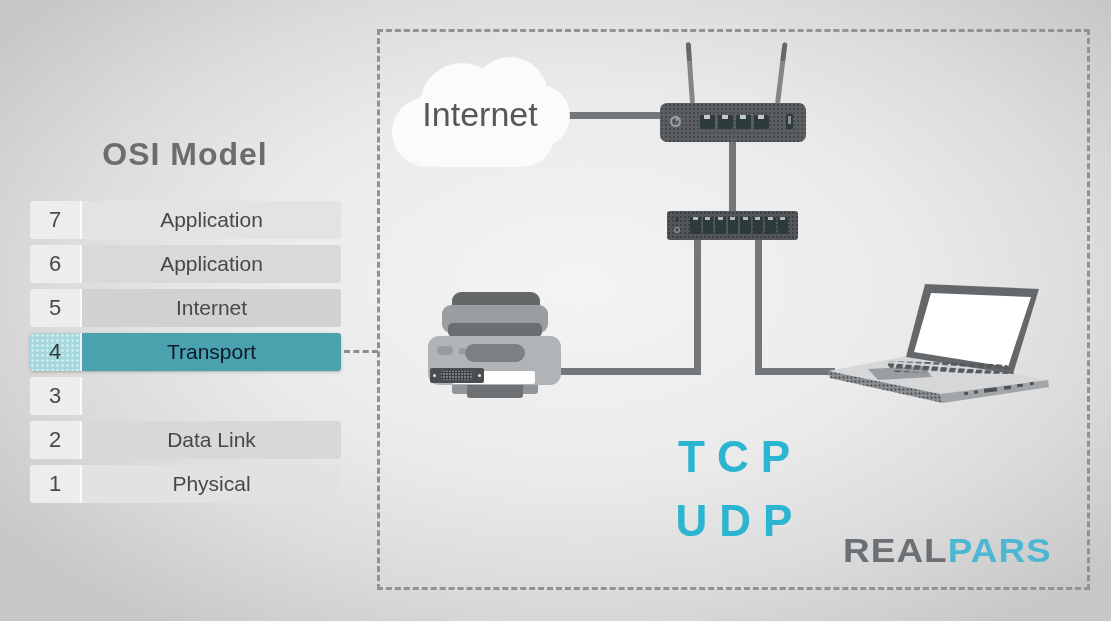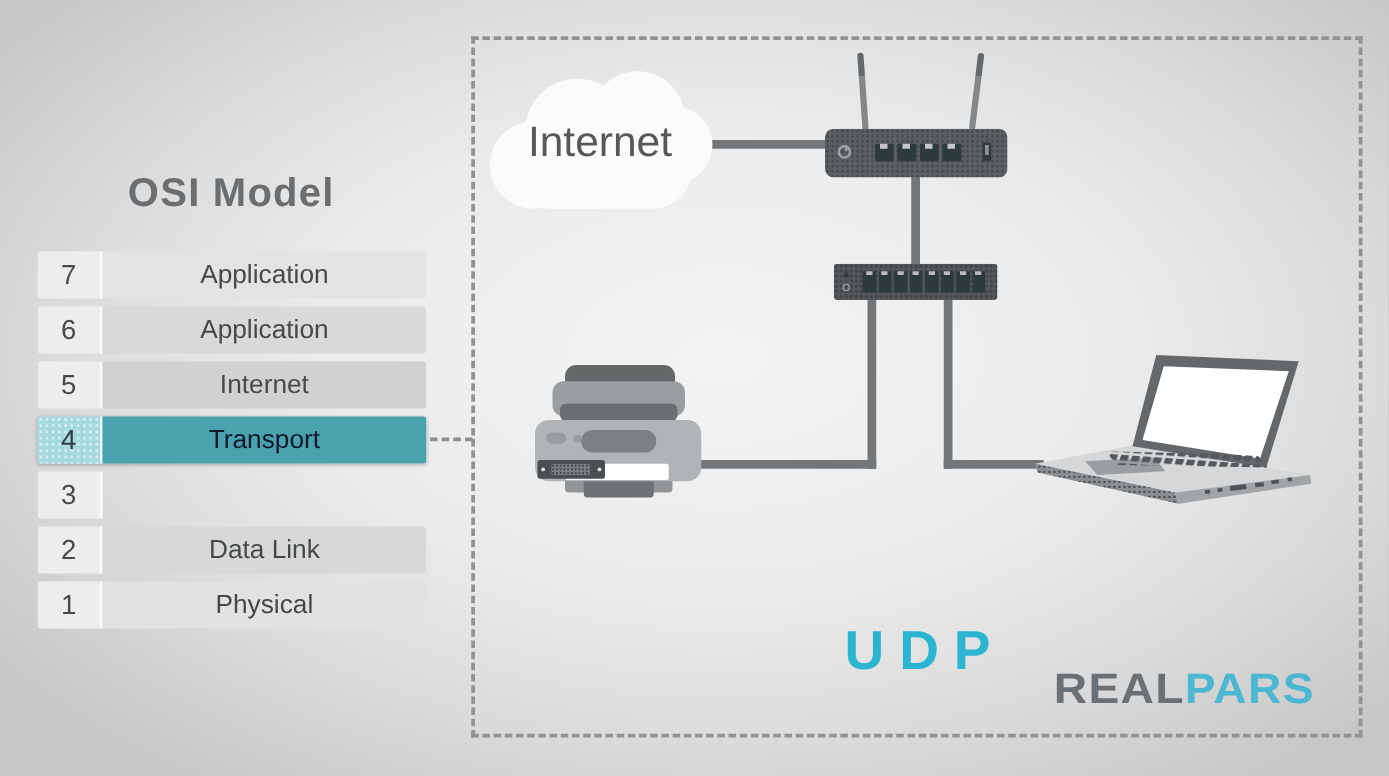--- a/index.html
+++ b/index.html
@@ -238,17 +238,18 @@
     <g fill="#4e5254">
       <rect x="146" y="120" width="4" height="3" transform="rotate(-7 148 121)"></rect>
       <rect x="156" y="118.5" width="4" height="3" transform="rotate(-7 158 120)"></rect>
       <rect x="166" y="116" width="13" height="4" transform="rotate(-7 172 118)"></rect>
       <rect x="186" y="114" width="7" height="3.5" transform="rotate(-7 189 115)"></rect>
       <rect x="199" y="112" width="6" height="3" transform="rotate(-7 202 113)"></rect>
       <rect x="212" y="110" width="3.5" height="3" transform="rotate(-7 214 111)"></rect>
     </g>
   </svg>
 
+  <div class="proto tcp">TCP</div>
   <div class="proto udp">UDP</div>
 
   <div class="brand"><span class="b1">REAL</span><span class="b2">PARS</span></div>
 
 </div>
 
 </body></html>

